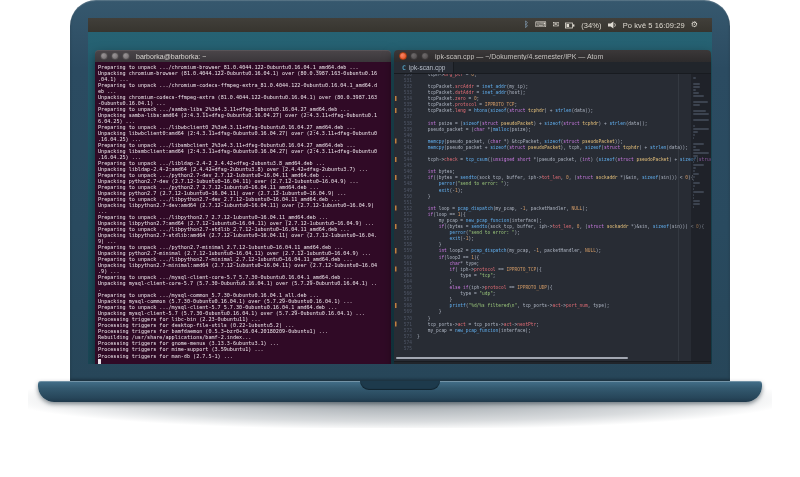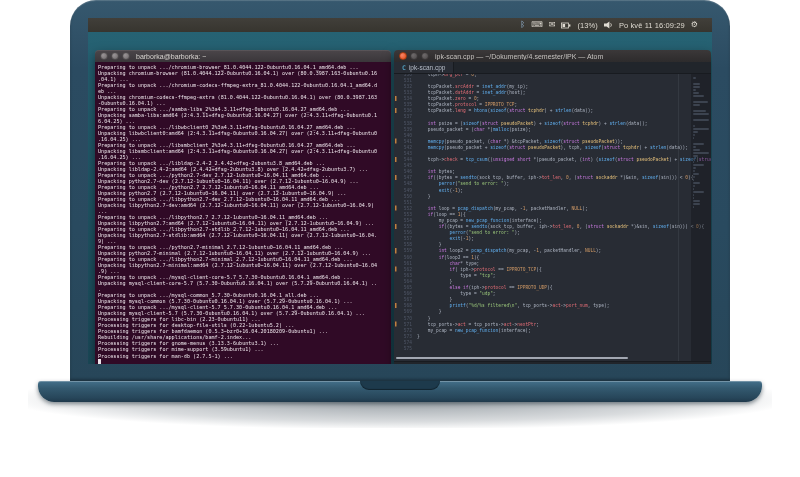--- a/index.html
+++ b/index.html
@@ -91,28 +91,28 @@
     <span class="glyph bt">ᛒ</span>
     <span class="glyph">⌨</span>
     <span class="glyph">✉</span>
     <span class="sico">
       <svg width="10" height="7" viewBox="0 0 10 7">
           <rect x="0.5" y="1" width="7" height="5" fill="none" stroke="#dfdbd2" stroke-width="0.8"></rect>
           <rect x="1.5" y="2" width="2.6" height="3" fill="#dfdbd2"></rect>
           <rect x="8" y="2.4" width="1.4" height="2.2" fill="#dfdbd2"></rect>
         </svg>
     </span>
-    <span class="clock">(13%)</span>
+    <span class="clock">(34%)</span>
     <span class="sico">
       <svg width="9" height="8" viewBox="0 0 9 8">
           <polygon points="0,2.6 2.6,2.6 5.4,0.4 5.4,7.6 2.6,5.4 0,5.4" fill="#dfdbd2"></polygon>
           <path d="M6.6 2.2 A2.6 2.6 0 0 1 6.6 5.8" stroke="#dfdbd2" stroke-width="0.8" fill="none"></path>
         </svg>
     </span>
-    <span class="clock">Po kvě 11 16:09:29</span>
+    <span class="clock">Po kvě 5 16:09:29</span>
     <span class="glyph">⚙</span>
   </div>
 
   <div class="desktop">
 
     <div class="win terminal">
       <div class="titlebar">
         <span class="wbtn"></span>
         <span class="wbtn"></span>
         <span class="wbtn"></span>

